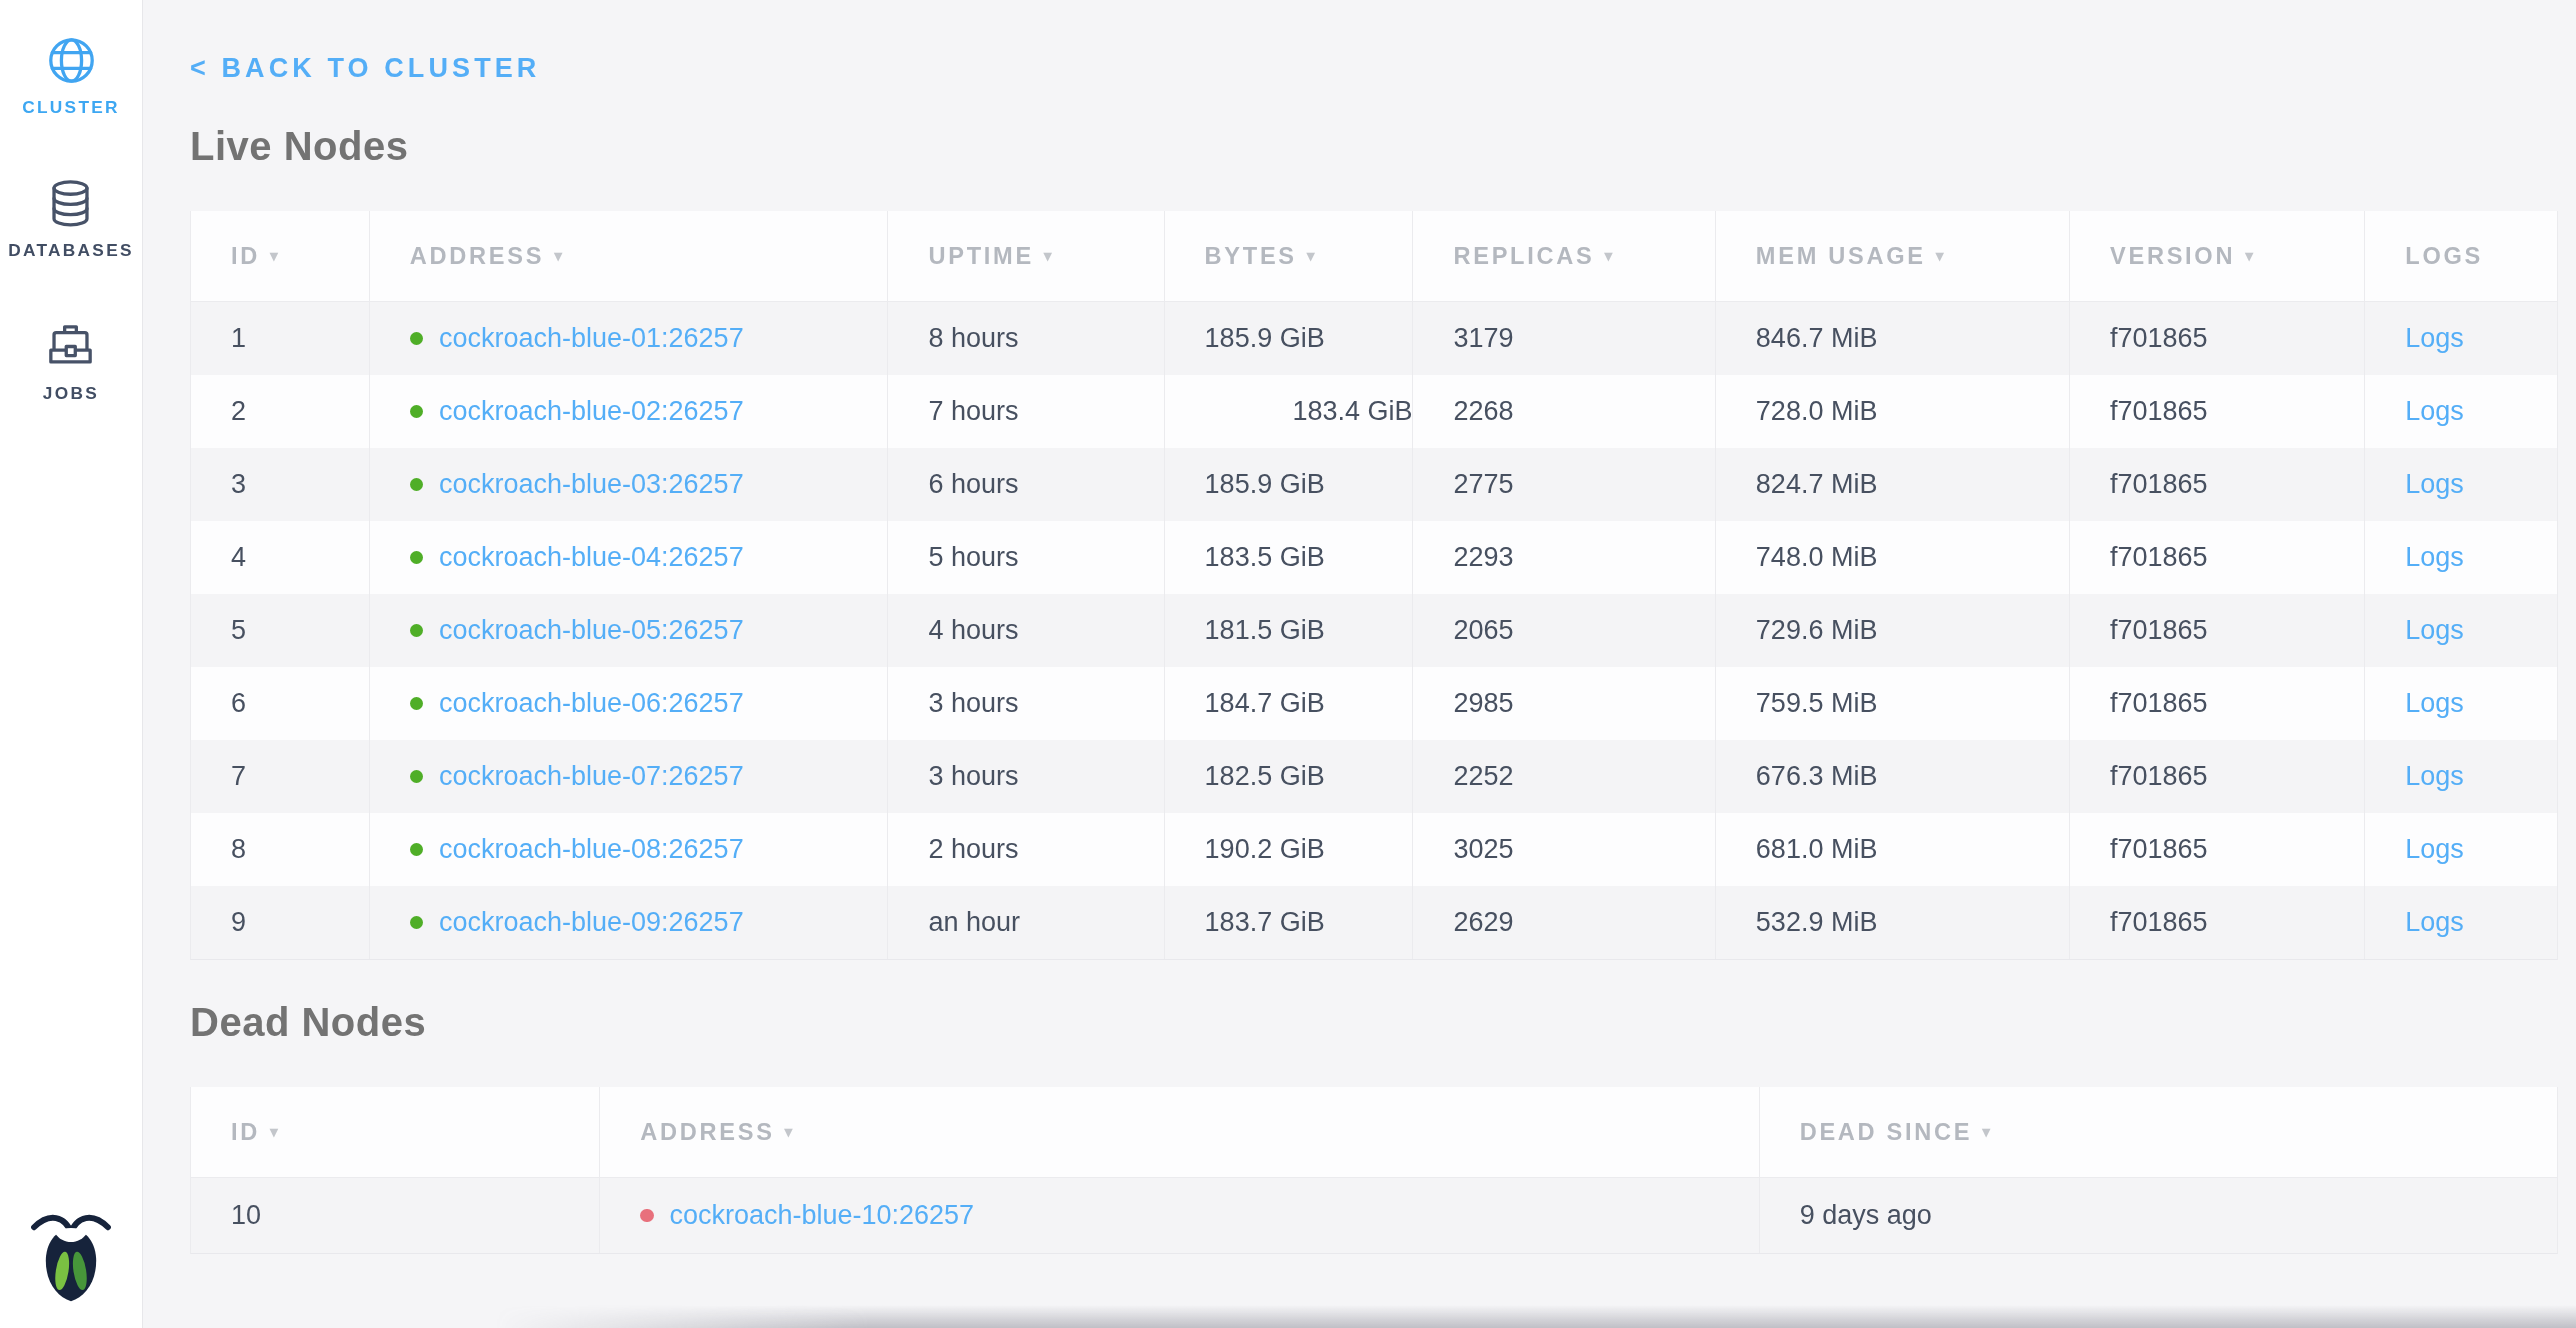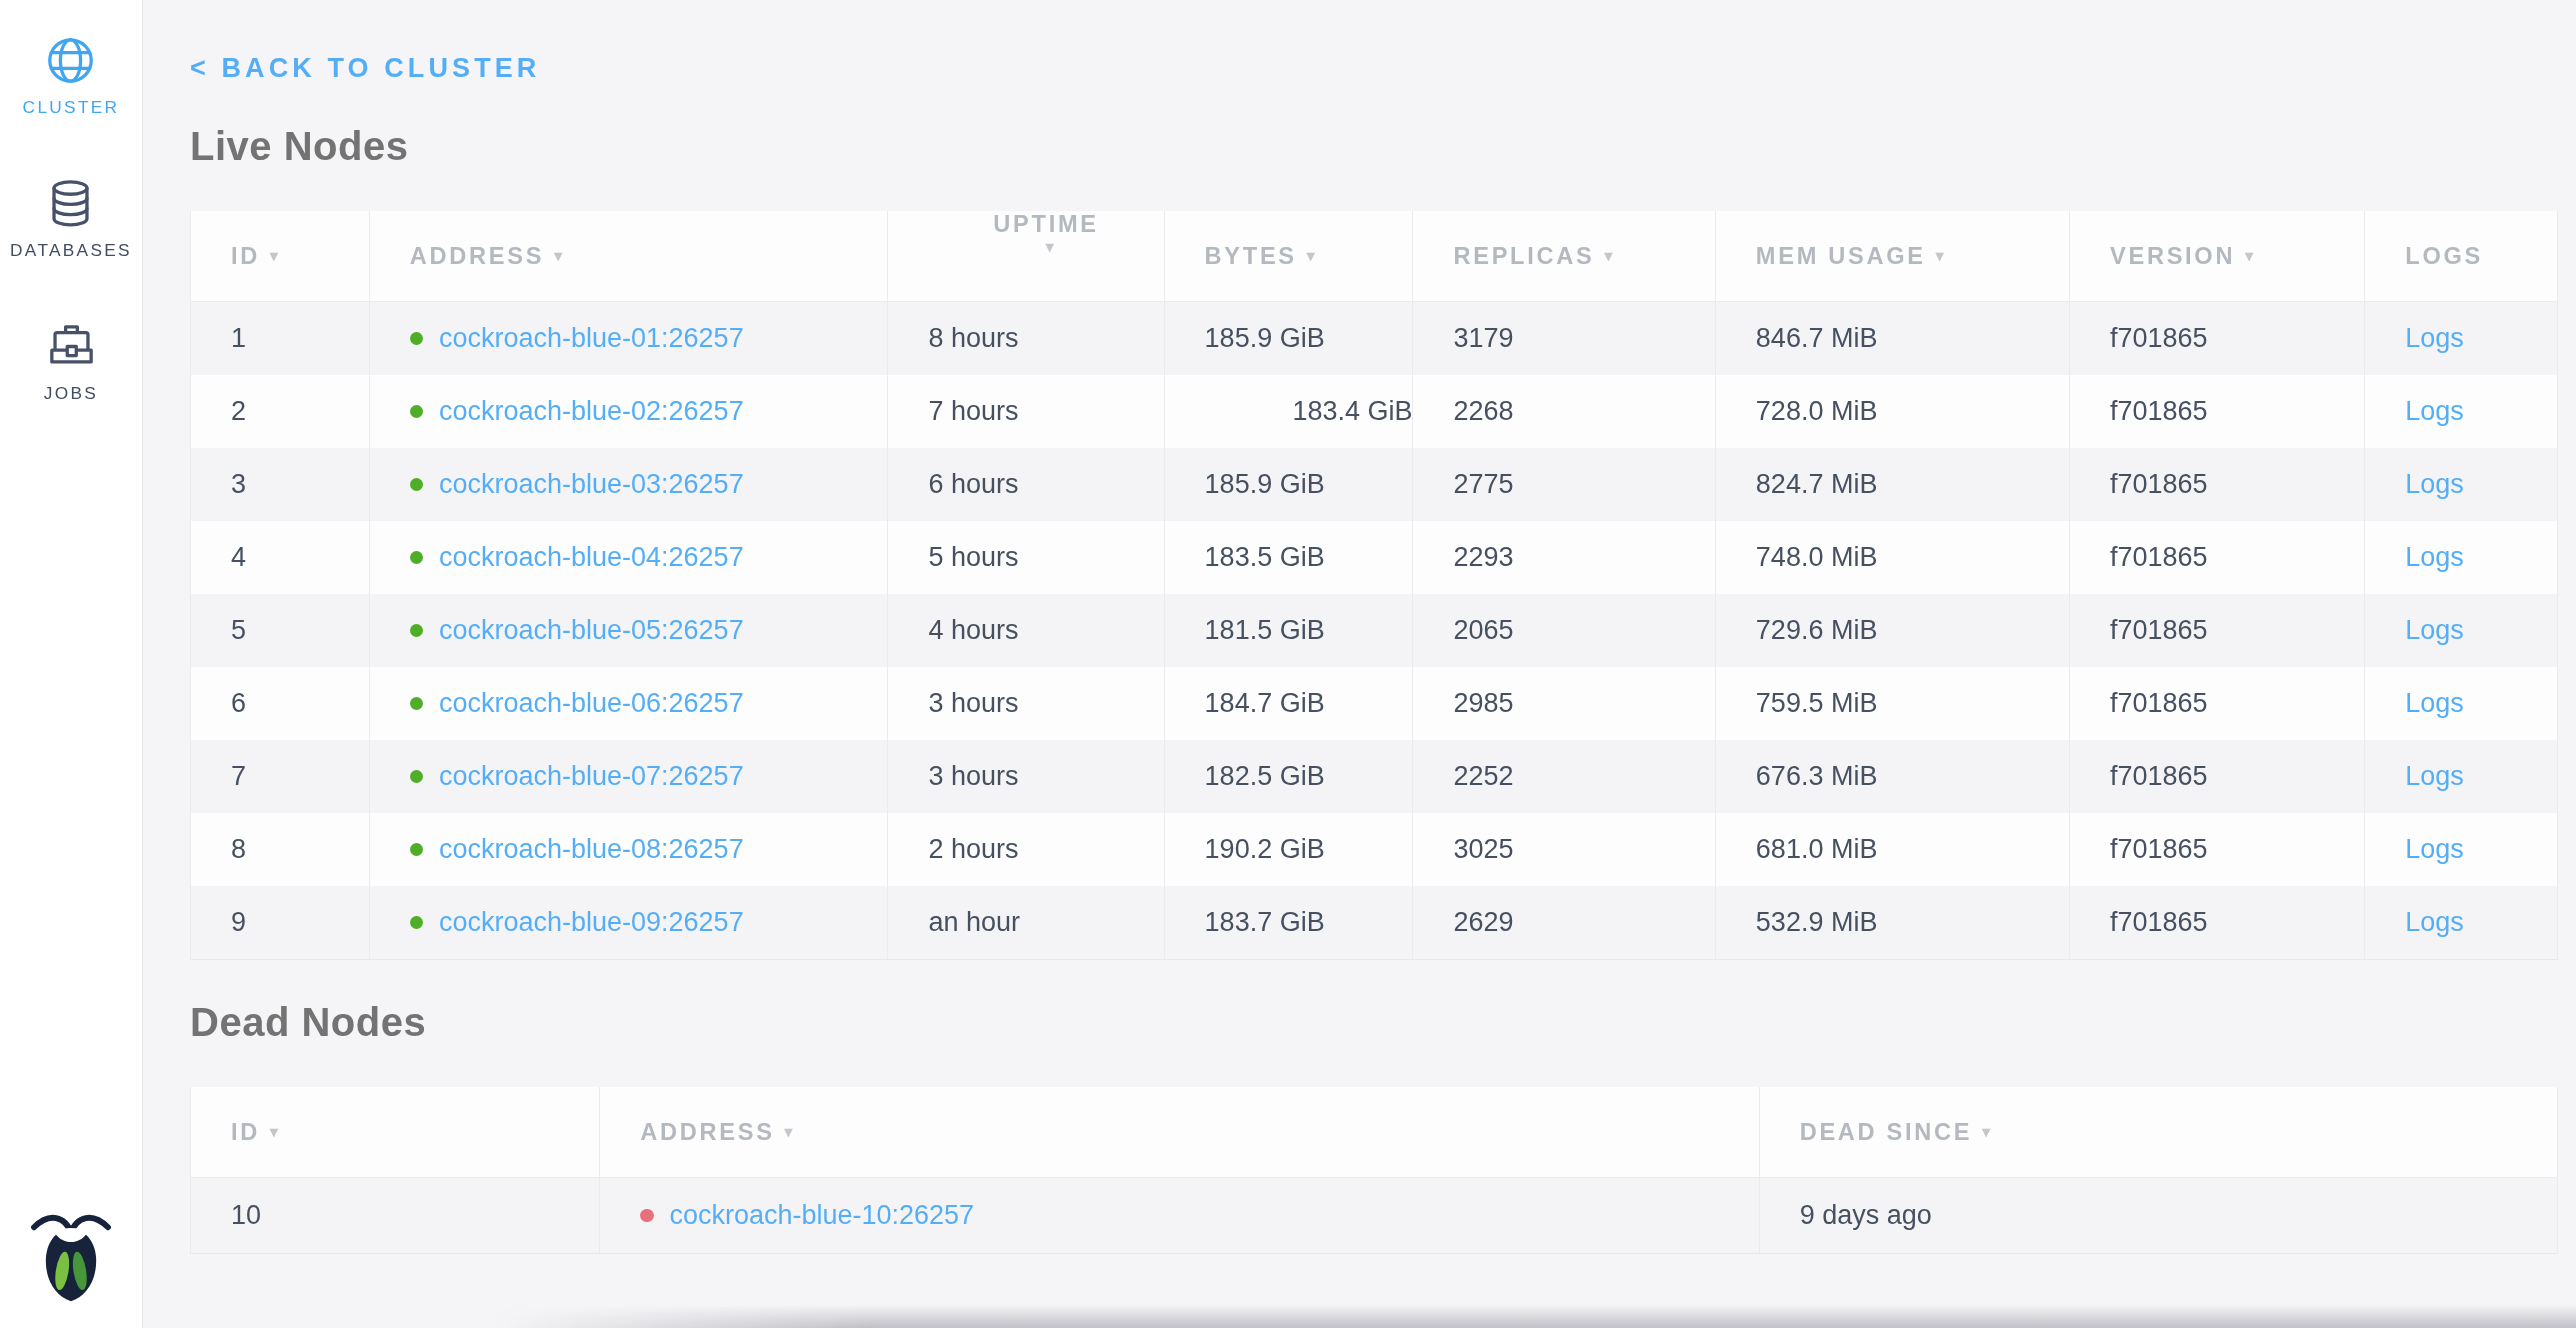--- a/index.html
+++ b/index.html
@@ -17,21 +17,21 @@
     background:#ffffff; border-right:1.8px solid #e7e7ea;
     display:flex; flex-direction:column; align-items:center;
     padding-top:35px; z-index:2;
   }
   .nav-item {
     display:flex; flex-direction:column; align-items:center;
     margin-bottom:60px; cursor:pointer;
   }
   .nav-item .icon { width:51px; height:51px; display:block; }
   .nav-label {
-    margin-top:11px; font-size:17.3px; font-weight:normal;
+    margin-top:11px; font-size:17.3px; font-weight:bold;
     letter-spacing:2.3px; color:#414d63; white-space:nowrap;
   }
   .nav-item.active .nav-label { color:#3da7f2; }
   .logo { position:absolute; bottom:23.6px; left:50%; transform:translateX(-50%); }
 
   
   .main { position:absolute; left:145px; top:0; width:2431px; padding:53px 0 0 45px; }
 
   .back-link {
     display:inline-block;
@@ -140,21 +140,21 @@
   <div class="table live-table" id="live-table">
       <div class="thead">
         <div class="hcell" style="width: 7.56%;">
           <span>ID</span>
           <span class="sort-arrow">▾</span>
         </div>
         <div class="hcell" style="width: 21.92%;">
           <span>ADDRESS</span>
           <span class="sort-arrow">▾</span>
         </div>
-        <div class="hcell" style="width: 11.67%; flex-direction: column;">
+        <div class="hcell" style="width: 11.67%;">
           <span>UPTIME</span>
           <span class="sort-arrow">▾</span>
         </div>
         <div class="hcell" style="width: 10.52%;">
           <span>BYTES</span>
           <span class="sort-arrow">▾</span>
         </div>
         <div class="hcell" style="width: 12.78%;">
           <span>REPLICAS</span>
           <span class="sort-arrow">▾</span>

